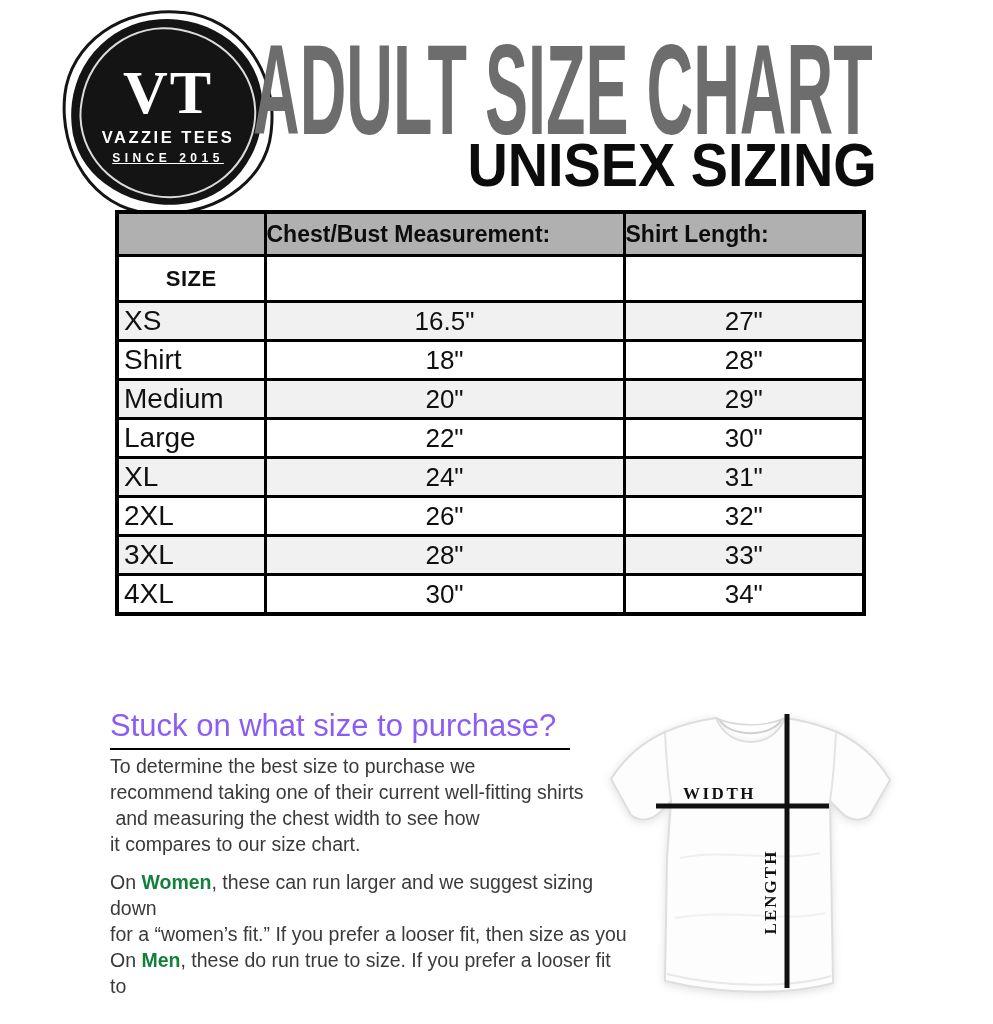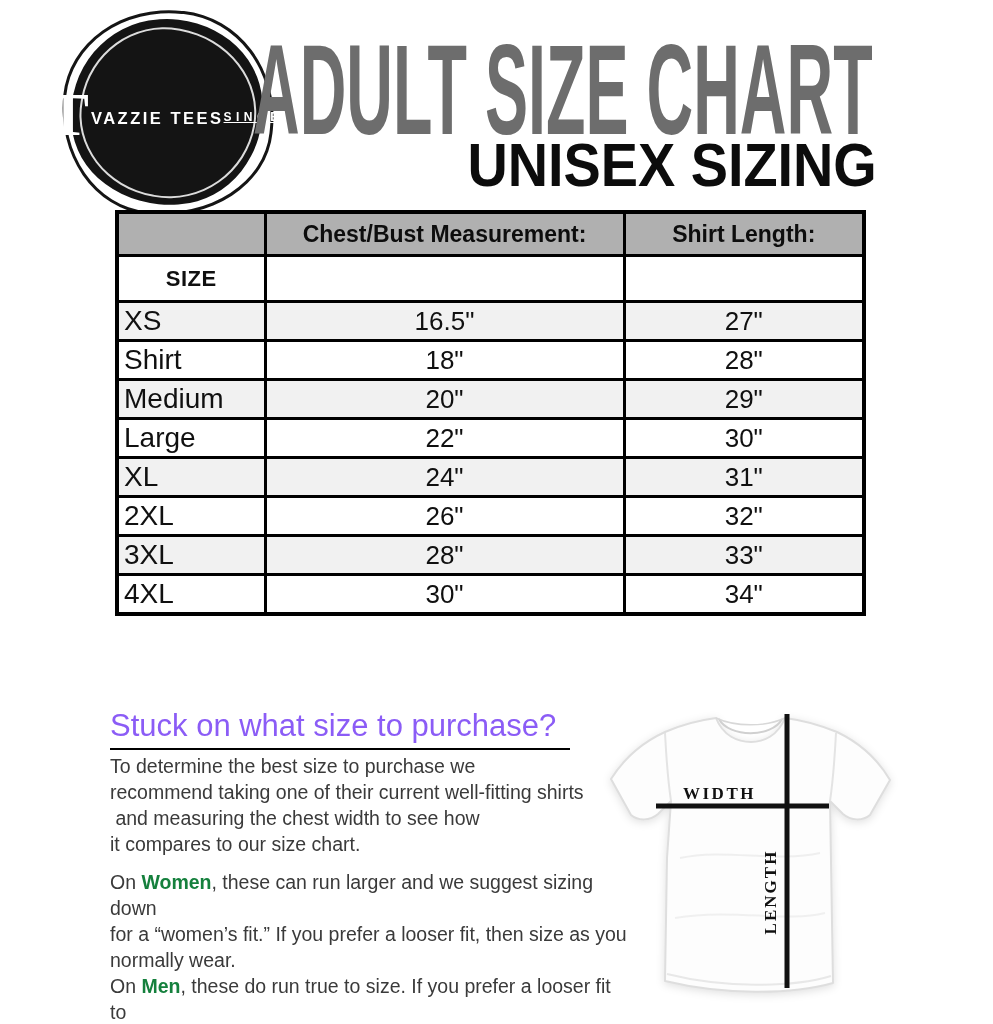--- a/index.html
+++ b/index.html
@@ -16,21 +16,21 @@
   }
   .logo-blob {
     position:absolute; inset:7px 9px 9px 7px; background:#141414;
     border-radius:49% 51% 47% 53% / 52% 48% 53% 47%; transform:rotate(-4deg);
   }
   .logo-inner-ring {
     position:absolute; inset:16px; border:2px solid rgba(255,255,255,.85);
     border-radius:48% 52% 50% 50% / 51% 49% 52% 48%; transform:rotate(10deg);
   }
   .logo-content {
-    position:absolute; inset:0; display:flex; flex-direction:row;
+    position:absolute; inset:0; display:flex; flex-direction:column;
     align-items:center; justify-content:center; color:#fff; text-align:center; padding-top:4px;
   }
   .logo-vt { font-family:"Liberation Serif", serif; font-weight:700; font-size:62px; line-height:.9; letter-spacing:2px; }
   .logo-name { font-size:16.5px; font-weight:700; letter-spacing:2.5px; margin-top:7px; white-space:nowrap; }
   .logo-since { font-size:12px; font-weight:700; letter-spacing:4.5px; margin-top:4px; white-space:nowrap;text-decoration:underline; }
 
   
   .title-main {
     position:absolute; left:253px; top:26px; margin:0; font-size:95px; font-weight:700;
     line-height:1; color:var(--title_gray,#6d6d6d); white-space:nowrap;
@@ -43,21 +43,21 @@
   }
 
   
   .size-table {
     position:absolute; left:115px; top:210px; width:747px;
     border-collapse:collapse; table-layout:fixed;
     border:4px solid var(--table_border,#000); background:#fff;
   }
   .size-table col.c1 { width:148px; } .size-table col.c2 { width:359px; } .size-table col.c3 { width:240px; }
   .size-table th, .size-table td { border:3px solid var(--table_border,#000); padding:0; overflow:hidden; color:#101010; }
-  .head-row th { height:40px; background:var(--table_header_bg,#b0b0b0); font-size:23px; font-weight:700; text-align:center; color:#0d0d0d; }
+  .head-row th { height:40px; background:var(--table_header_bg,#b0b0b0); font-size:23px; font-weight:700; text-align:left; color:#0d0d0d; }
   .size-label-row td { height:43px; background:#fff; }
   .cell-corner-size { font-size:22px; font-weight:700; text-align:center; padding-left:5px; letter-spacing:.5px; }
   .size-table tbody tr.data td { height:36px; }
   .size-table td.cell-size { font-size:28px; text-align:left; padding-left:5px; }
   .size-table td.cell-value { font-size:26px; text-align:center; }
   .size-table tr.alt td { background:var(--table_alt_row_bg,#f1f1f1); }
 
   
   .fit-heading { position:absolute; left:110px; top:708px; font-size:31px; color:#8b5cf6; }
   .fit-heading .underlined { display:inline-block; border-bottom:2.5px solid #000; padding:0 14px 4px 0; }
@@ -159,21 +159,20 @@
   <div class="fit-heading">
     <span class="underlined">Stuck on what size to purchase?</span>
   </div>
   <div class="fit-intro">To determine the best size to purchase we
 recommend taking one of their current well-fitting shirts
  and measuring the chest width to see how
 it compares to our size chart.</div>
   <div class="fit-advice">
       <div><span>On </span><span class="b">Women</span><span>, these can run larger and we suggest sizing down</span></div>
       <div><span>for a “women’s fit.” If you prefer a looser fit, then size as you</span></div>
-      <div><span>normally wear.</span></div>
       <div><span>On </span><span class="b">Men</span><span>, these do run true to size. If you prefer a looser fit to</span></div>
     </div>
 
   <div class="shirt">
     <svg viewBox="0 0 322 322" xmlns="http://www.w3.org/2000/svg">
       <g style="filter:drop-shadow(0 2px 4px rgba(0,0,0,0.12))">
         <path d="M121,20 C106,22 86,27 70,34 C48,44 30,59 16,81 L36,117 C43,123 55,123 63,116
              L76,103 L72,160 L70,283 C128,297 196,297 238,285 L235,103 L248,116
              C256,123 268,123 275,117 L295,82 C282,60 265,45 242,34 C227,28 207,22 190,20
              C183,38 168,44 156,44 C143,44 128,38 121,20 Z" fill="#fdfdfd" stroke="#dedede" stroke-width="2" stroke-linejoin="round"></path>

